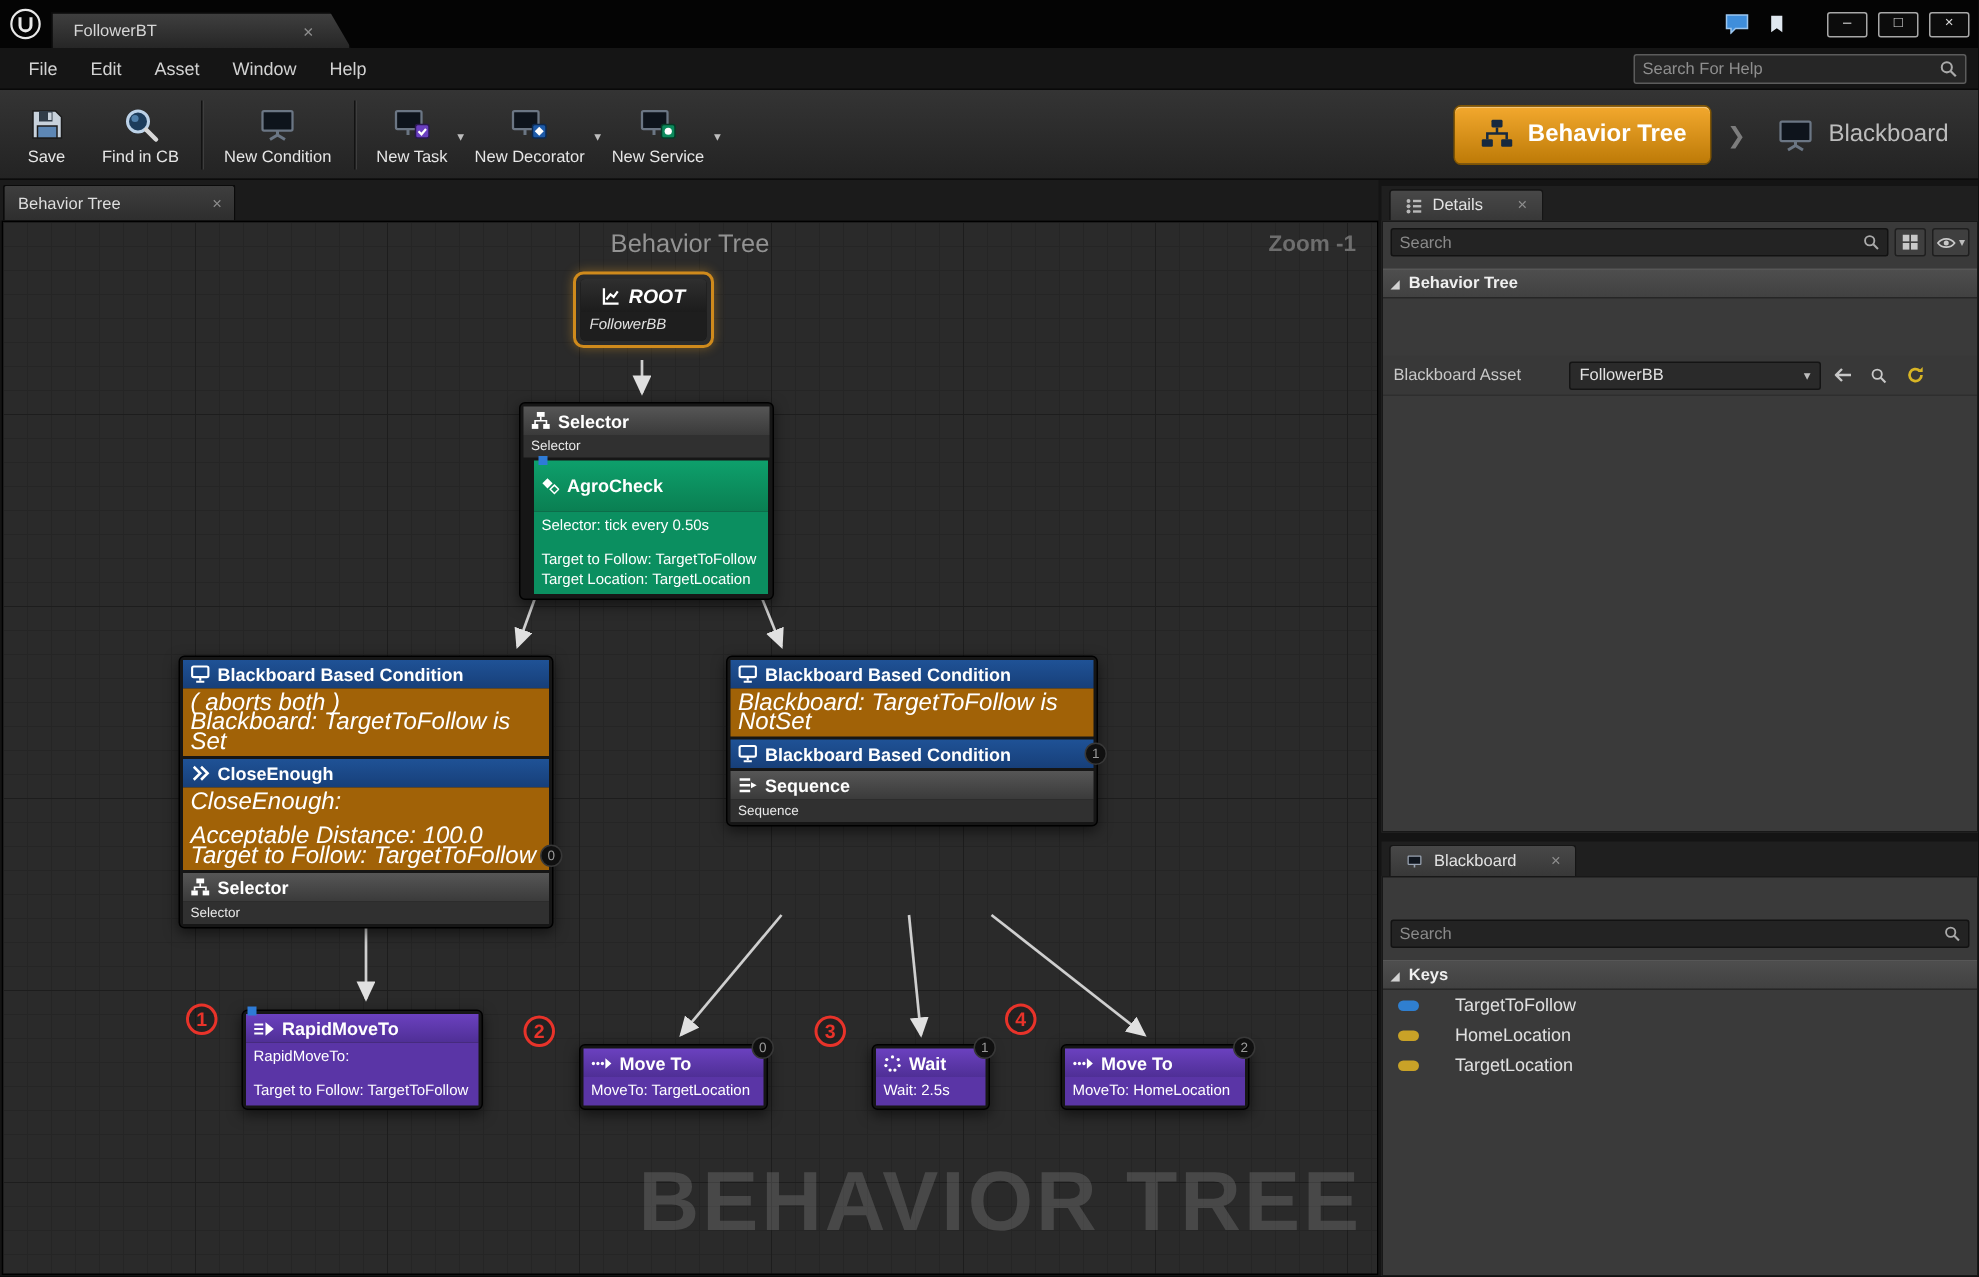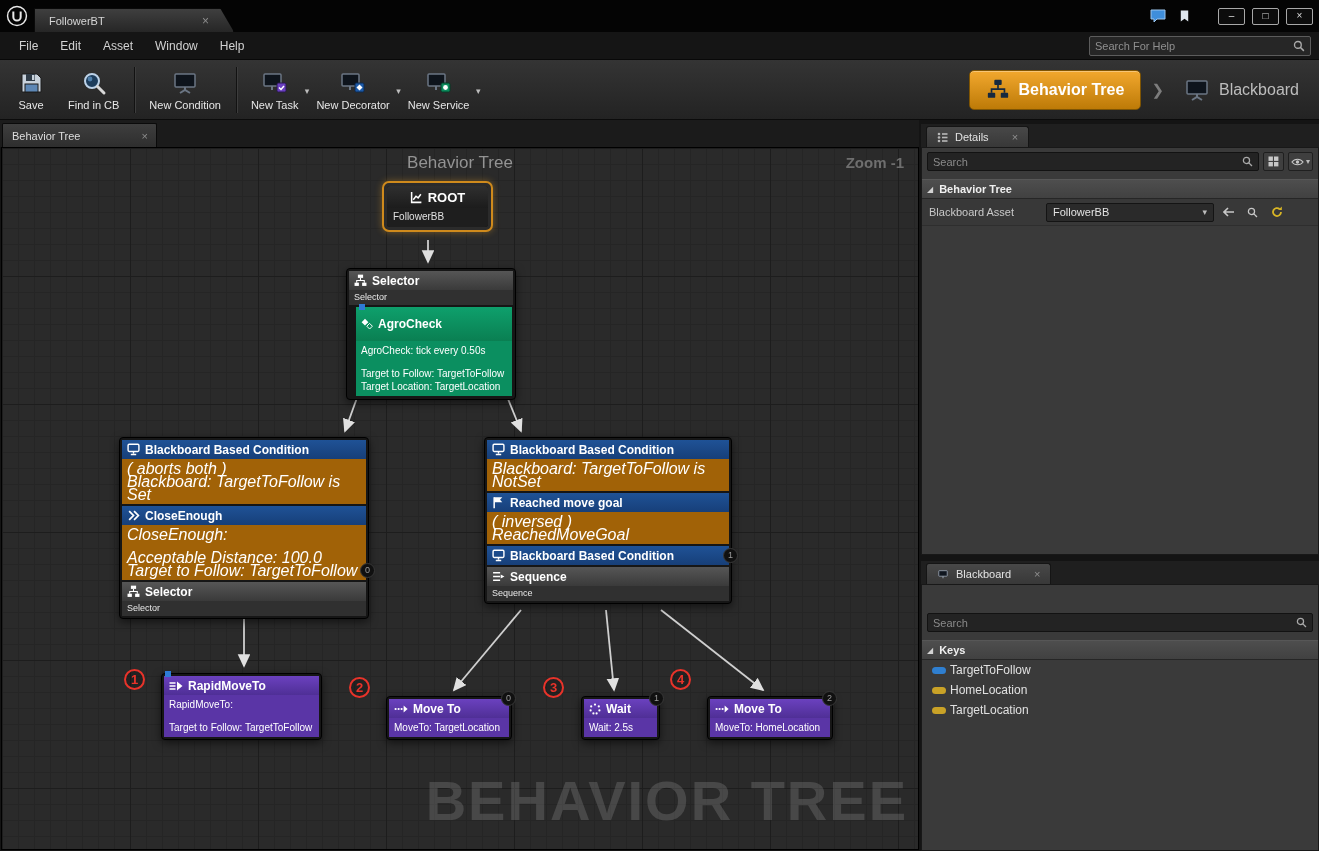--- a/index.html
+++ b/index.html
@@ -95,27 +95,27 @@
   .bb-body{flex:1;background:#3a3a3a;border:1px solid #181818;display:flex;flex-direction:column;}
   .searchrow{display:flex;align-items:center;gap:4px;padding:4px 5px;}
   .searchbox{flex:1;display:flex;align-items:center;background:#232323;border:1px solid #121212;border-radius:2px;height:19px;padding:0 5px;}
   .searchbox input{flex:1;min-width:0;background:transparent;border:none;outline:none;color:#ddd;font-size:11px;font-family:inherit;}
   .searchbox input::placeholder{color:#8a8a8a;}
   .sq-btn{min-width:21px;height:19px;background:#3f3f3f;border:1px solid #1f1f1f;border-radius:2px;display:flex;align-items:center;justify-content:center;gap:2px;cursor:pointer;padding:0 2px;}
   .mini-dd{font-size:8px;color:#bdbdbd;}
   .sect-head{height:20px;background:linear-gradient(#4e4e4e,#414141);border-top:1px solid #575757;border-bottom:1px solid #262626;
     display:flex;align-items:center;gap:6px;padding:0 5px;font-size:11px;font-weight:bold;color:#efefef;margin-top:4px;}
   .tri{font-size:8px;color:#d2d2d2;}
-  .proprow{display:flex;align-items:center;gap:5px;height:27px;padding:0 7px;background:#383838;border-bottom:1px solid #2e2e2e;}
+  .proprow{display:flex;align-items:center;gap:5px;height:27px;padding:0 7px;background:#383838;border-bottom:1px solid #2e2e2e;margin-top:38px;}
   .plabel{width:112px;font-size:11px;color:#c9c9c9;flex:none;}
   .combo{width:168px;display:flex;align-items:center;justify-content:space-between;background:#2a2a2a;border:1px solid #141414;border-radius:2px;height:19px;padding:0 6px;font-size:11px;color:#e2e2e2;cursor:pointer;}
   .combo-dd{font-size:9px;color:#bdbdbd;}
   .mini-btn{width:19px;height:19px;display:flex;align-items:center;justify-content:center;cursor:pointer;}
   .bb-toolbar{height:24px;flex:none;}
-  .key-item{display:flex;align-items:center;gap:4px;height:20px;padding:0 10px;font-size:12px;color:#e0e0e0;cursor:pointer;}
+  .key-item{display:flex;align-items:center;gap:24px;height:20px;padding:0 10px;font-size:12px;color:#e0e0e0;cursor:pointer;}
   .keypill{width:14px;height:7px;border-radius:3.5px;flex:none;}
 </style>
 </head>
 <body>
 
 <div class="window">
 
   <div class="titlebar">
     <span class="ue-logo">
       <svg width="22" height="22" viewBox="0 0 24 24">
@@ -260,21 +260,21 @@
       <line x1="242" y1="465" x2="242" y2="518" stroke="#cfcfcf" stroke-width="1.8" marker-end="url(#arrow)"></line>
       <line x1="519" y1="462" x2="452" y2="542" stroke="#cfcfcf" stroke-width="1.8" marker-end="url(#arrow)"></line>
       <line x1="604" y1="462" x2="612" y2="542" stroke="#cfcfcf" stroke-width="1.8" marker-end="url(#arrow)"></line>
       <line x1="659" y1="462" x2="761" y2="542" stroke="#cfcfcf" stroke-width="1.8" marker-end="url(#arrow)"></line>
     </svg>
 
     <div class="graph-title">Behavior Tree</div>
     <div class="zoom-label">Zoom -1</div>
     <div class="watermark">BEHAVIOR TREE</div>
 
-    <div class="root-node" style="left:380px;top:33px;width:111px;">
+    <div class="root-node" style="left:380px;top:33px;width:94px;font-style:italic;">
       <div class="root-inner">
         <div class="n-head root-head">
           <svg class="nicon" width="13" height="13" viewBox="0 0 12 12">
               <path d="M1.5 1 v9.5 h9" stroke="#fff" stroke-width="1.4" fill="none"></path>
               <polyline points="3,8 5.5,4.8 7.5,6.4 10,3" stroke="#fff" stroke-width="1.4" fill="none"></polyline>
             </svg>
           <span>ROOT</span>
         </div>
         <div class="root-sub">FollowerBB</div>
       </div>
@@ -296,21 +296,21 @@
       <div class="svc" style="position:relative;">
         <span class="bp"></span>
         <div class="n-head svc-head">
           <svg class="nicon" width="12" height="12" viewBox="0 0 12 12">
               <path d="M4 0.8 L7.4 4.2 4 7.6 0.6 4.2 z" fill="#fff"></path>
               <path d="M8.6 5.4 L11.4 8.2 8.6 11 5.8 8.2 z" fill="none" stroke="#fff"></path>
             </svg>
           <span>AgroCheck</span>
         </div>
         <div class="svc-body">
-          <div>AgroCheck: tick every 0.50s</div>
+          <div>Selector: tick every 0.50s</div>
           <div class="gap8"></div>
           <div>Target to Follow: TargetToFollow</div>
           <div>Target Location: TargetLocation</div>
         </div>
       </div>
     </div>
 
     <div class="node" style="left:117px;top:289px;width:250px;">
       <div class="dec">
         <div class="n-head dec-head">
@@ -358,33 +358,20 @@
       <div class="dec">
         <div class="n-head dec-head">
           <svg class="nicon" width="13" height="13" viewBox="0 0 12 12">
               <rect x="1" y="1.2" width="10" height="6.6" rx="1" fill="none" stroke="#fff" stroke-width="1.3"></rect>
               <path d="M6 7.8 v2 M3.5 10.6 h5" stroke="#fff" stroke-width="1.3" fill="none"></path>
             </svg>
           <span>Blackboard Based Condition</span>
         </div>
         <div class="dec-body">
           <div>Blackboard: TargetToFollow is NotSet</div>
-        </div>
-      </div>
-      <div class="dec">
-        <div class="n-head dec-head">
-          <svg class="nicon" width="13" height="13" viewBox="0 0 12 12">
-              <path d="M2 11.4 V1.2" stroke="#fff" stroke-width="1.4"></path>
-              <path d="M2 1.2 h7.5 l-2.1 2.3 2.1 2.3 H2 z" fill="#fff"></path>
-            </svg>
-          <span>Reached move goal</span>
-        </div>
-        <div class="dec-body">
-          <div>( inversed )</div>
-          <div>ReachedMoveGoal</div>
         </div>
       </div>
       <div class="dec">
         <div class="n-head dec-head">
           <svg class="nicon" width="13" height="13" viewBox="0 0 12 12">
               <rect x="1" y="1.2" width="10" height="6.6" rx="1" fill="none" stroke="#fff" stroke-width="1.3"></rect>
               <path d="M6 7.8 v2 M3.5 10.6 h5" stroke="#fff" stroke-width="1.3" fill="none"></path>
             </svg>
           <span>Blackboard Based Condition</span>
         </div>

